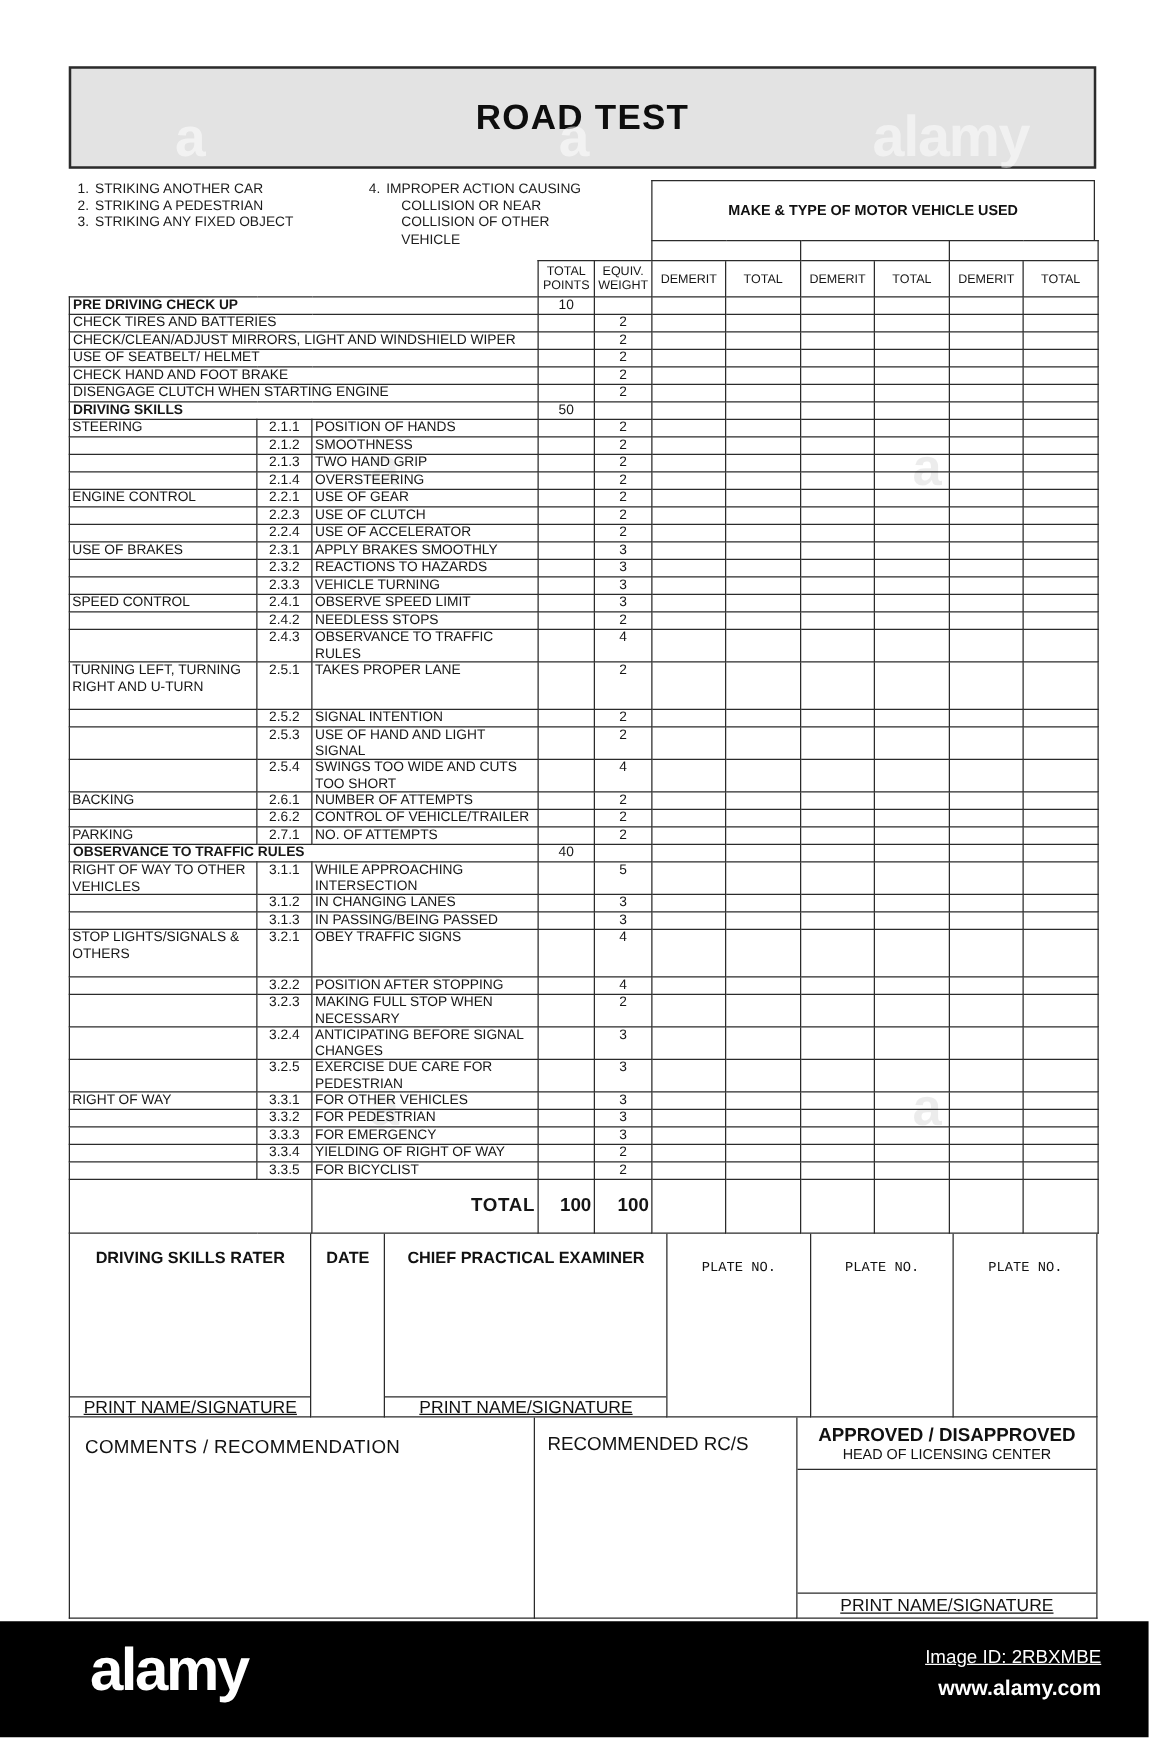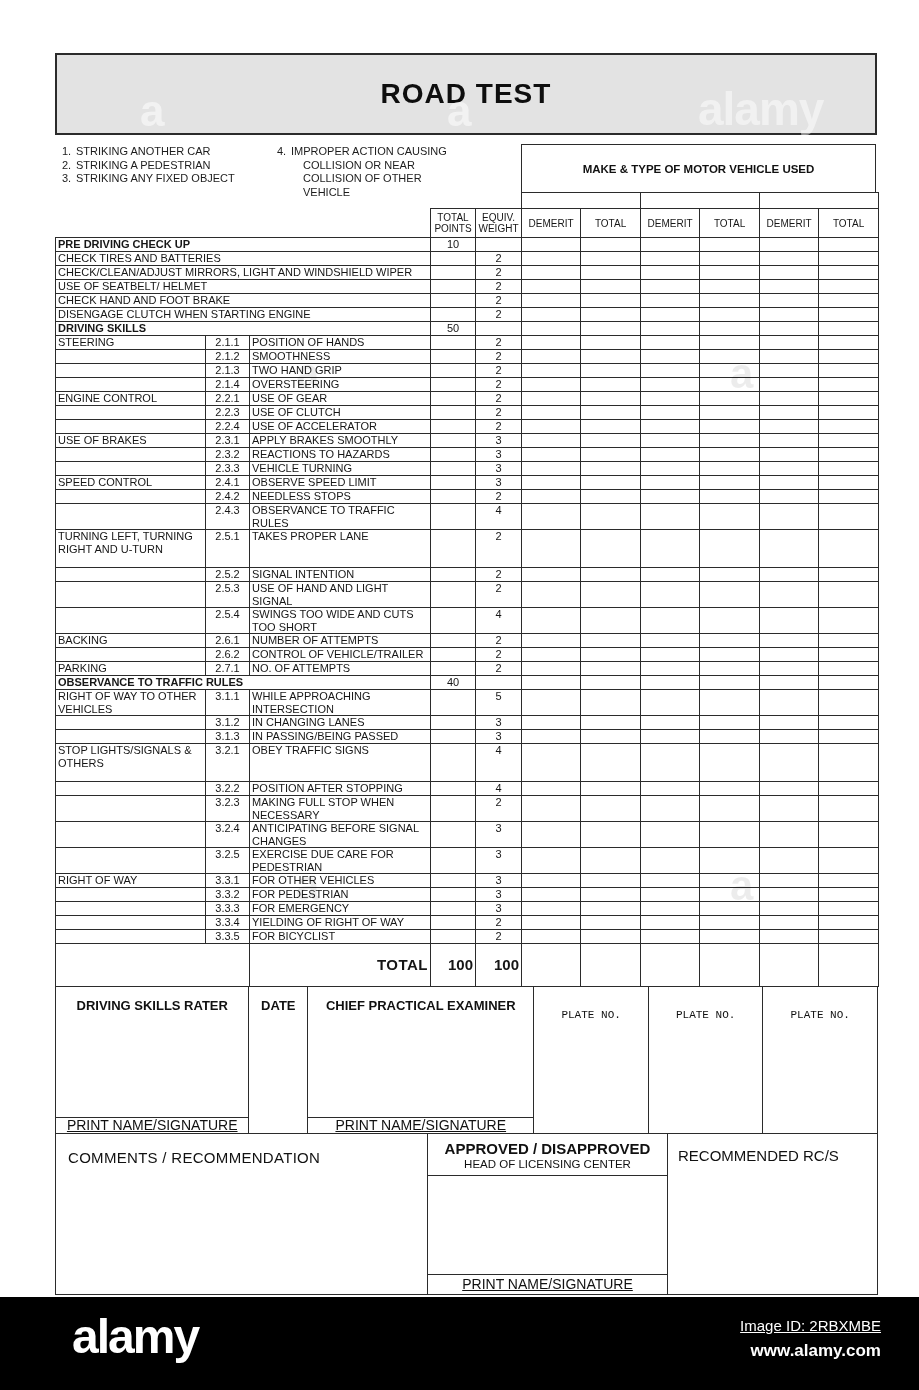--- a/index.html
+++ b/index.html
@@ -6,21 +6,21 @@
   body{font-family:"Liberation Sans", sans-serif; background:#ffffff;}
   .page{position:relative;width:919px;height:1390px;background:#fff;overflow:hidden;}
   .form{position:absolute;left:55px;top:53px;width:822px;color:#111;}
 
   
   .title-box{height:78px;background:#e3e3e3;border:2px solid #2b2b2b;display:flex;align-items:center;justify-content:center;}
   .title-box h1{margin:0;font-size:28px;font-weight:bold;letter-spacing:1px;color:#0e0e0e;}
 
   
   .header-assembly{position:relative;height:57px;}
-  .infractions{position:absolute;left:7px;top:10px;display:flex;gap:14px;font-size:11px;line-height:13.5px;color:#1c1c1c;}
+  .infractions{position:absolute;left:7px;top:10px;display:flex;gap:32px;font-size:11px;line-height:13.5px;color:#1c1c1c;}
   .inf-col{display:flex;flex-direction:column;}
   .inf-item{padding-left:26px;text-indent:-26px;width:175px;}
   .inf-item .inum{display:inline-block;width:14px;text-indent:0;}
   .vehicle-box{position:absolute;left:466px;top:9px;width:355px;height:48px;border:1px solid #2b2b2b;border-bottom:none;display:flex;align-items:center;justify-content:center;font-weight:bold;font-size:11.5px;box-sizing:border-box;}
 
   
   table.grid{border-collapse:collapse;table-layout:fixed;width:823px;font-size:11px;color:#161616;}
   table.grid td{border:1px solid #2b2b2b;vertical-align:top;padding:0 2px;line-height:12.5px;height:13px;overflow:hidden;}
   table.grid td.noborder{border:none;}
   tr.veh-blank td{height:15px;}
@@ -686,29 +686,29 @@
       </div>
       <div class="sig-cell plate">
         <div class="plate-label">PLATE NO.</div>
       </div>
     </div>
 
     <div class="bottom-band">
       <div class="bot-cell comments">
         <div class="comments-label">COMMENTS / RECOMMENDATION</div>
       </div>
+      <div class="bot-cell recommended">
+        <div class="rec-label">RECOMMENDED RC/S</div>
+      </div>
       <div class="bot-cell approved">
         <div class="approved-header">
           <div class="approved-line1">APPROVED / DISAPPROVED</div>
           <div class="approved-line2">HEAD OF LICENSING CENTER</div>
         </div>
         <div class="print-strip">PRINT NAME/SIGNATURE</div>
-      </div>
-      <div class="bot-cell recommended">
-        <div class="rec-label">RECOMMENDED RC/S</div>
       </div>
     </div>
 
   </div>
 
   <span class="wm wm-white" style="left:140px;top:86px;">a</span>
   <span class="wm wm-white" style="left:447px;top:86px;">a</span>
   <span class="wm wm-logo" style="left:698px;top:82px;">alamy</span>
   <span class="wm wm-gray" style="left:296px;top:350px;">a</span>
   <span class="wm wm-gray" style="left:730px;top:350px;">a</span>

